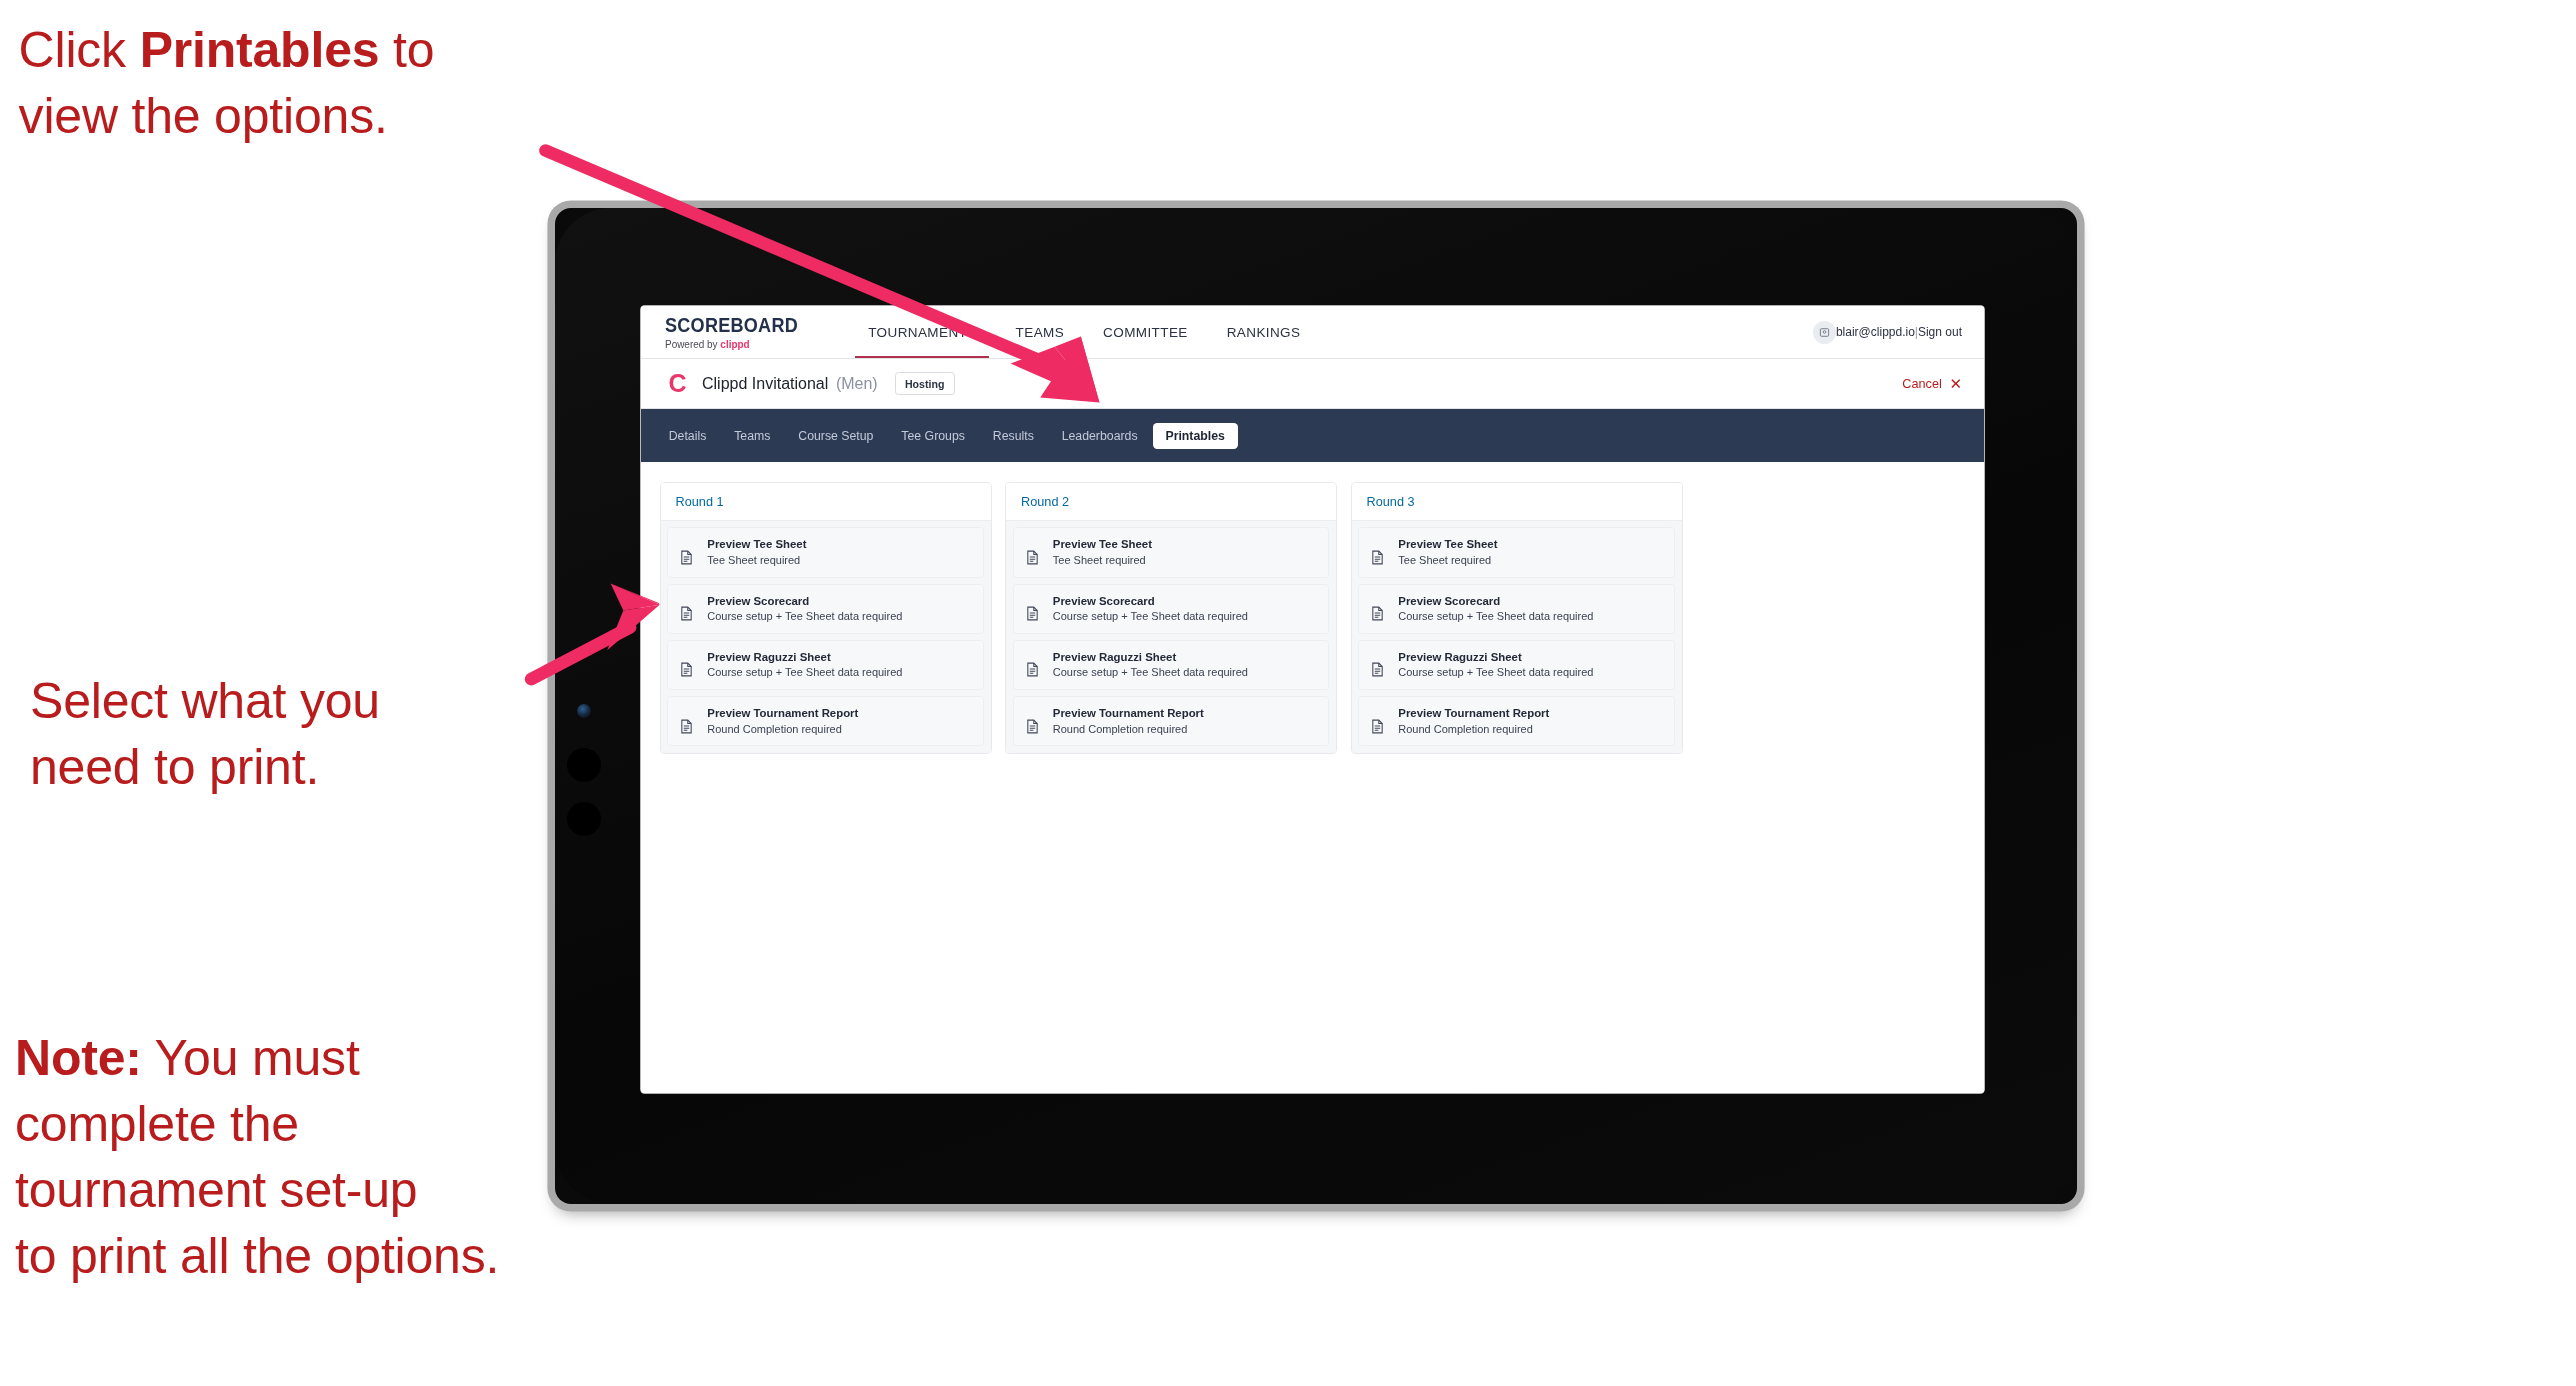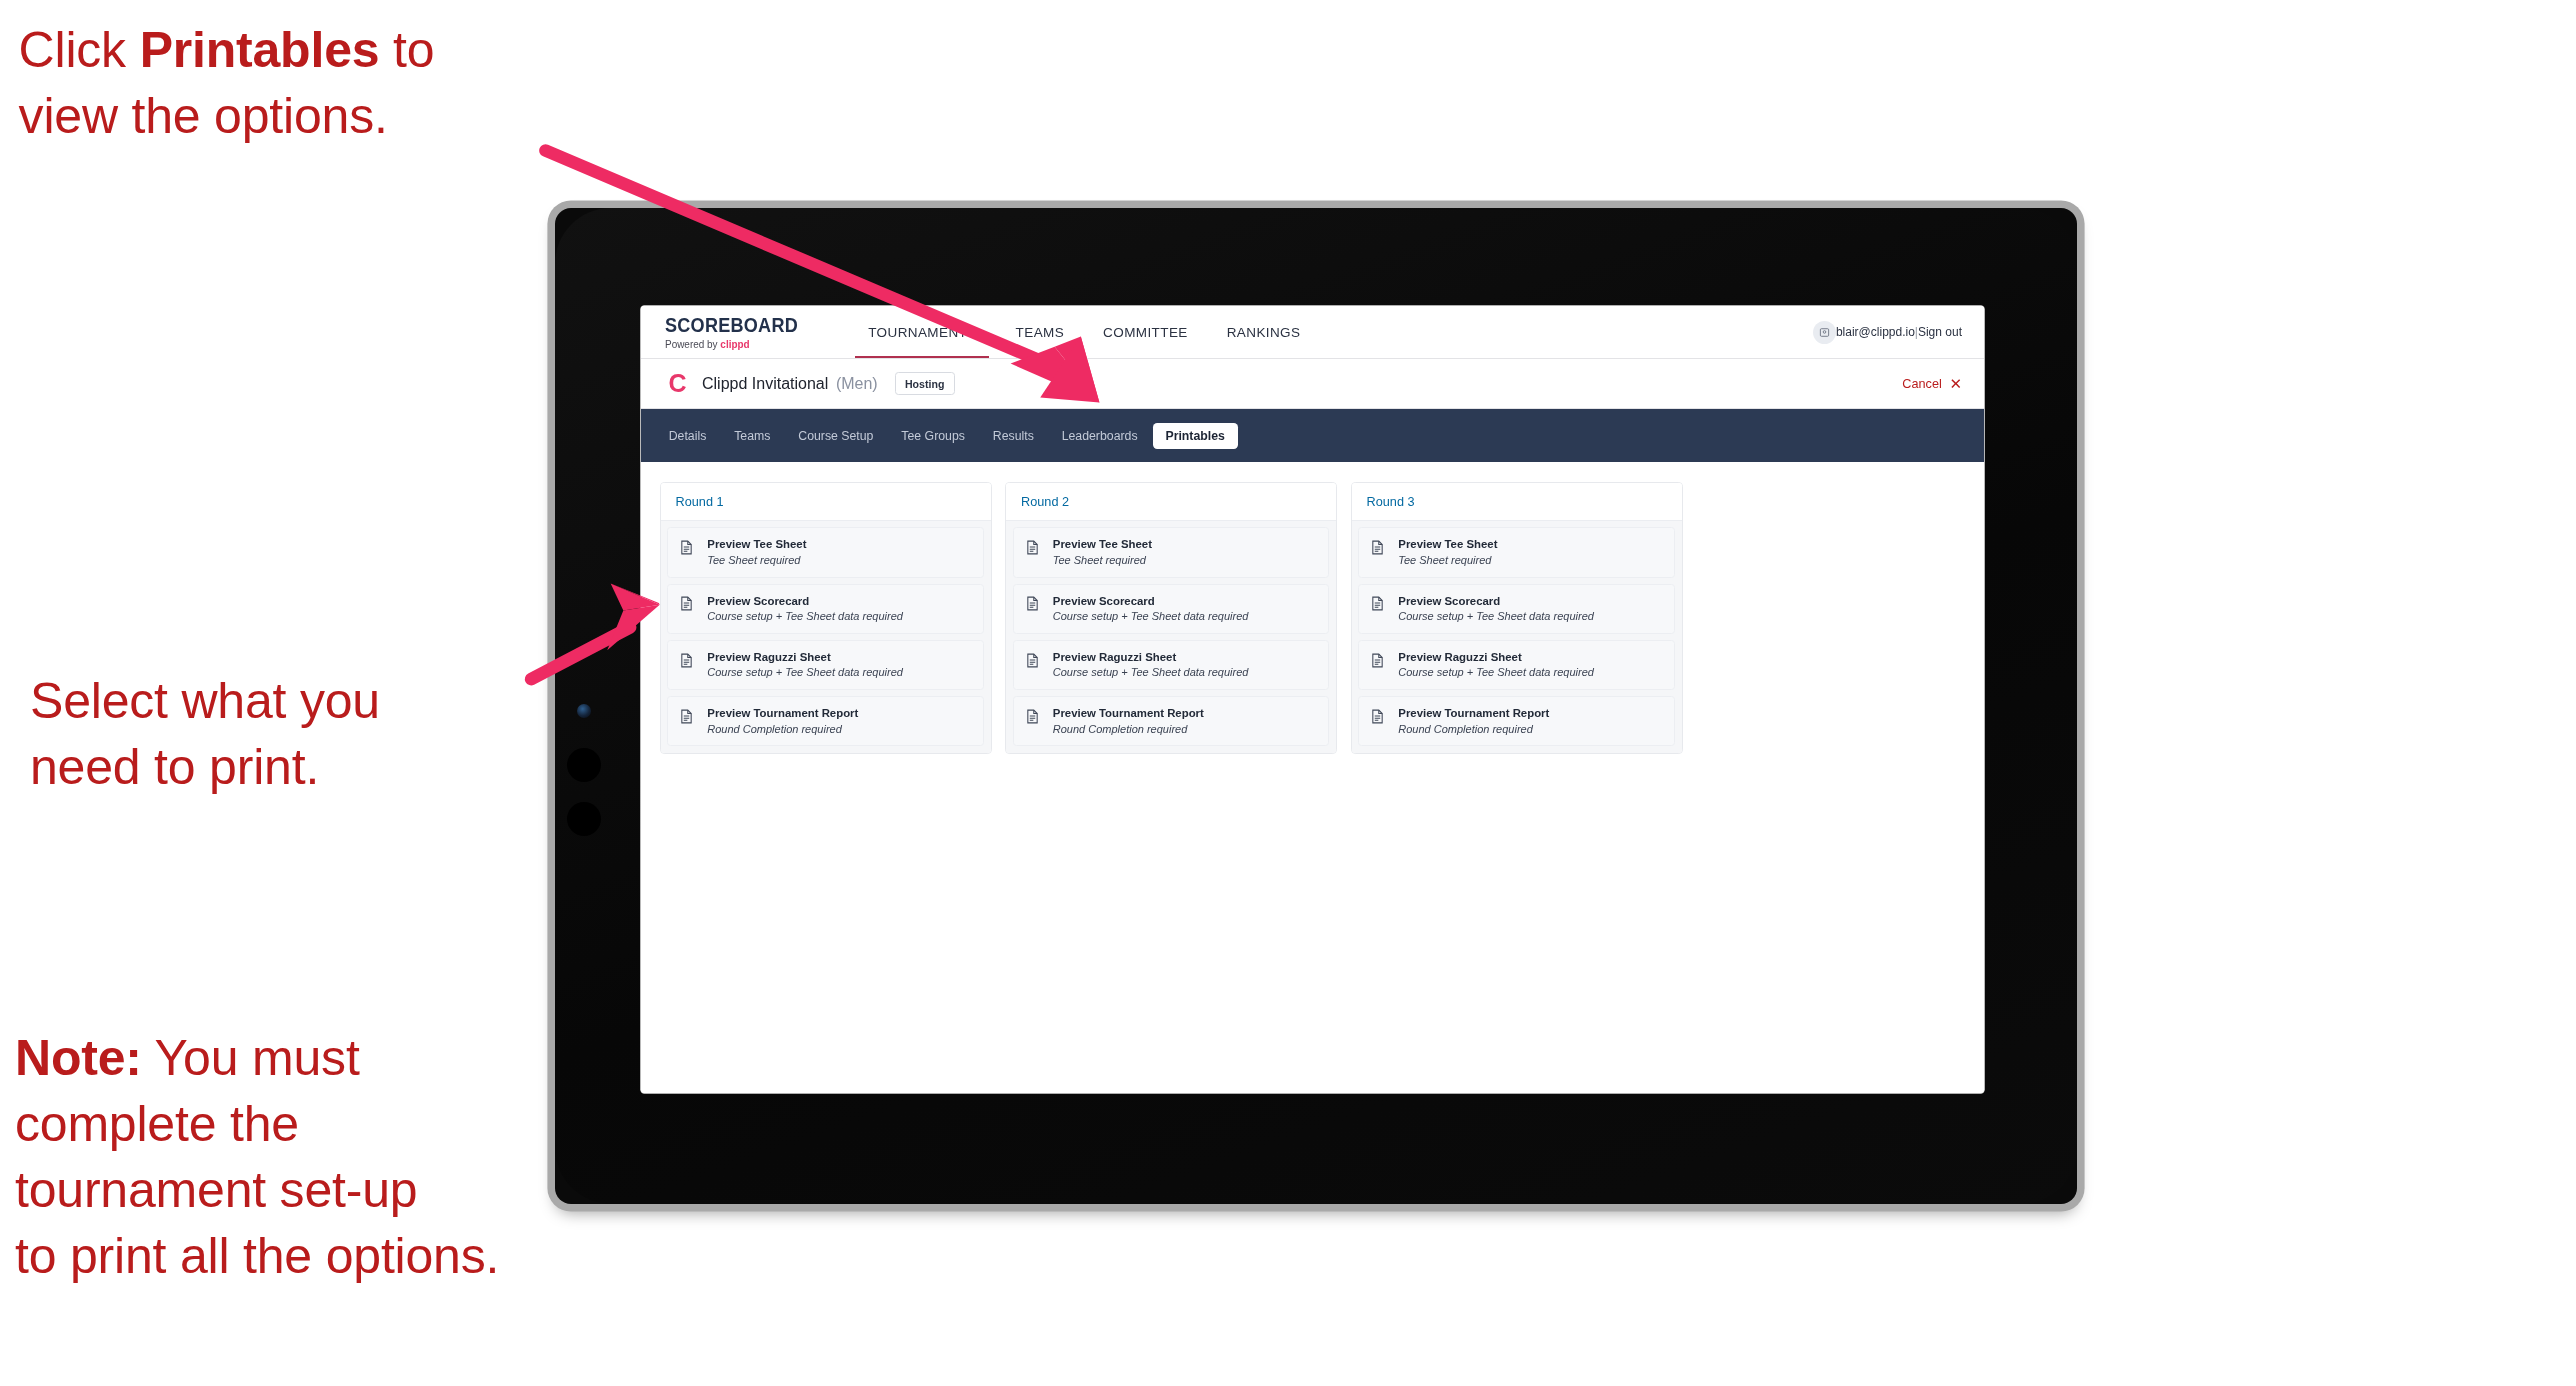--- a/index.html
+++ b/index.html
@@ -208,21 +208,21 @@
     font-size:12.7px;
     color:#0369a1;
     border-bottom:0.8px solid #ebedf1;
     background:#ffffff;
   }
   .round-body{
     background:#f5f6f8;
     padding:6.8px;
   }
   .doc-row{
-    display:flex;align-items:flex-start;
+    display:flex;align-items:flex-end;
     gap:11px;
     padding:10px 9.3px;
     background:#f7f8fa;
     border:0.8px solid #eceef2;
     border-radius:3.4px;
     margin-bottom:6px;
     cursor:pointer;
   }
   .doc-row:last-child{margin-bottom:0;}
   .doc-icon{
@@ -230,21 +230,21 @@
     width:18.6px;height:18.6px;
     display:flex;align-items:center;justify-content:center;
     color:#3f4757;
   }
   .doc-text{display:flex;flex-direction:column;gap:2.5px;min-width:0;}
   .doc-title{
     font-size:11.4px;font-weight:700;color:#222a38;
     line-height:1.15;white-space:nowrap;
   }
   .doc-sub{
-    font-size:11px;font-style:italic;color:#3a4252;
+    font-size:11px;color:#3a4252;
     line-height:1.15;white-space:nowrap;
   }
 
   
   .arrow-layer{
     position:absolute;left:0;top:0;
     width:2576px;height:1386px;
     pointer-events:none;
   }
 </style>

